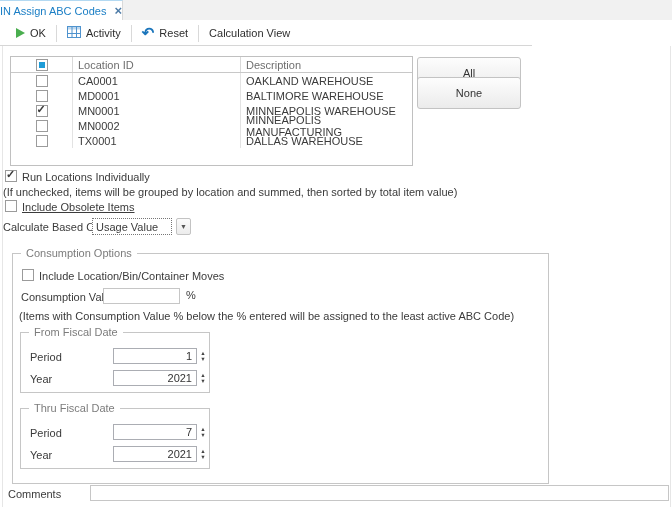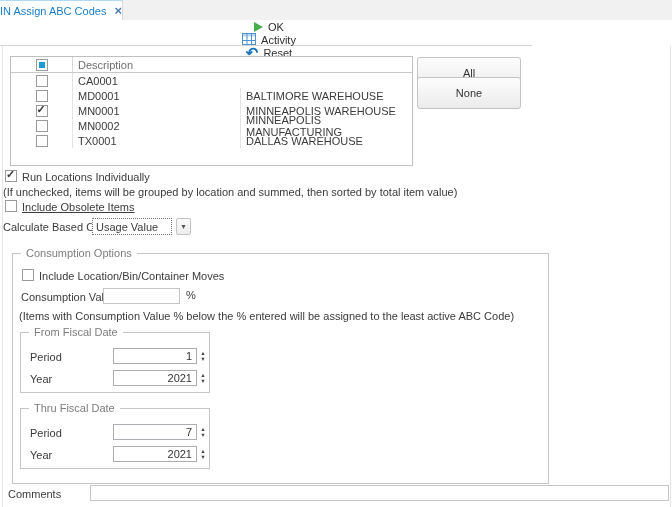--- a/index.html
+++ b/index.html
@@ -9,21 +9,21 @@
 
   
   .tabbar { position:absolute; top:0; left:0; width:672px; height:20px; background:#f1f1f1; }
   .tab-active { position:absolute; top:0; left:0; height:20px; background:#fff;
     border-top:1px solid #b3d9f2; border-right:1px solid #d9d9d9;
     display:flex; align-items:center; padding:0 0; gap:8px; color:#1a7ec5; }
   .tab-close { color:#4d7ba7; font-size:13px; font-weight:bold; line-height:1; cursor:pointer; }
 
   
   .toolbar { position:absolute; top:21px; left:0; width:532px; height:25px; background:#fff;
-    border-bottom:1px solid #d6d6d6; display:flex; align-items:center; padding-left:6px;flex-direction:column; }
+    border-bottom:1px solid #d6d6d6; display:flex; align-items:center; padding-left:6px; }
   .tb-item { display:flex; align-items:center; gap:5px; padding:0 10px; height:100%;
     color:#2e2e2e; cursor:pointer; }
   .tb-sep { width:1px; height:17px; background:#d9d9d9; }
   .play-icon { width:0; height:0; border-left:9px solid #4aae4f;
     border-top:5.5px solid transparent; border-bottom:5.5px solid transparent; }
   .undo-glyph { color:#1b75bb; font-weight:bold; font-size:15px; line-height:12px; }
 
   
   .frame-left { position:absolute; left:2px; top:46px; bottom:0; width:1px; background:#e6e6e6; }
   .frame-right { position:absolute; left:670px; top:46px; bottom:0; width:1px; background:#e6e6e6; }
@@ -120,28 +120,30 @@
   <div class="frame-left"></div>
   <div class="frame-right"></div>
 
   <div class="grid">
     <div class="grid-header">
       <div class="gc col-cb">
         <span class="cb">
             <span class="partial-fill"></span>
           </span>
       </div>
+      <div class="gc col-loc">Location ID</div>
       <div class="gc col-desc">Description</div>
     </div>
 
     <div class="grid-row">
       <div class="gc col-cb">
           <span class="cb"></span>
         </div>
       <div class="gc col-loc">CA0001</div>
+      <div class="gc col-desc">OAKLAND WAREHOUSE</div>
     </div>
     <div class="grid-row">
       <div class="gc col-cb">
           <span class="cb"></span>
         </div>
       <div class="gc col-loc">MD0001</div>
       <div class="gc col-desc">BALTIMORE WAREHOUSE</div>
     </div>
     <div class="grid-row">
       <div class="gc col-cb">

